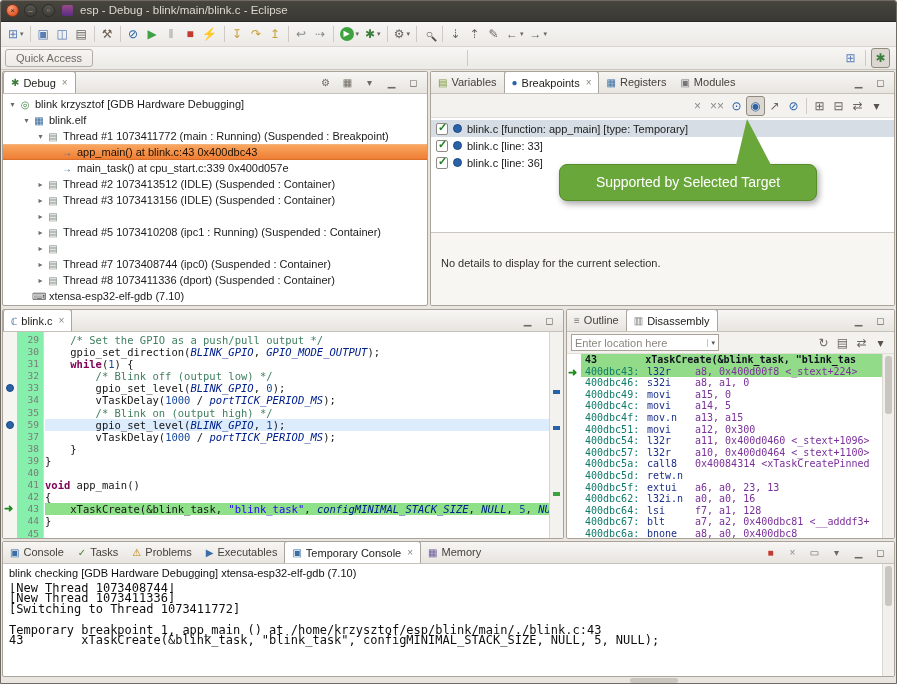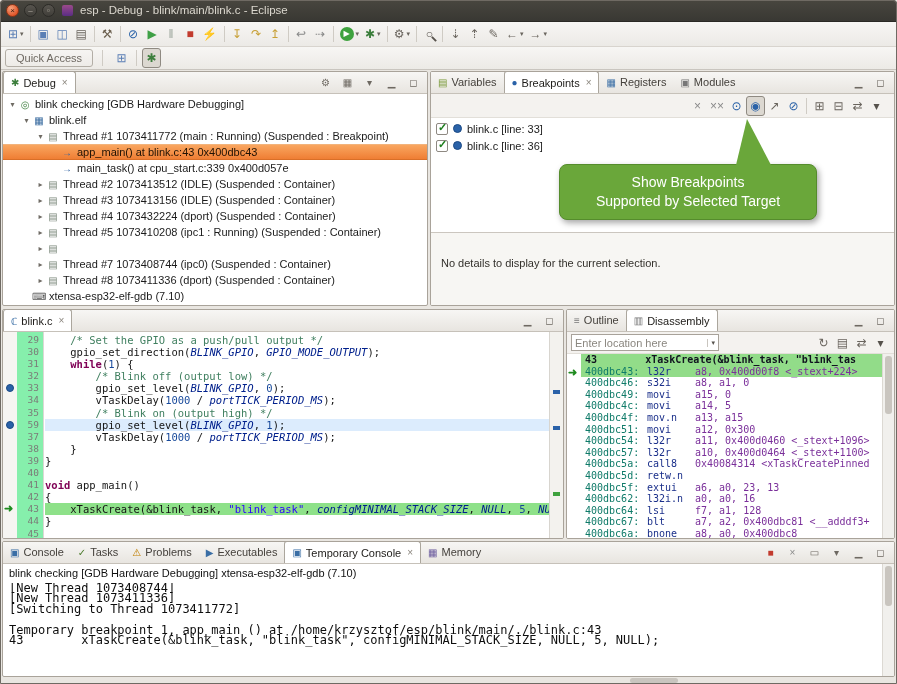--- a/index.html
+++ b/index.html
@@ -12,21 +12,21 @@
   .wbtn{position:absolute;top:4px;width:13px;height:13px;border-radius:50%;font-size:8px;line-height:12px;text-align:center;color:#3a1c10;cursor:default}
   .wbtn.close{left:6px;background:radial-gradient(circle at 35% 30%,#f6a27c,#de5226 75%);border:1px solid #8e3517}
   .wbtn.min{left:24px;background:linear-gradient(#57544e,#403e39);border:1px solid #2b2a26;color:#b9b4aa}
   .wbtn.max{left:42px;background:linear-gradient(#57544e,#403e39);border:1px solid #2b2a26;color:#b9b4aa}
   .appicon{position:absolute;left:62px;top:5px;width:11px;height:11px;border-radius:2px;background:linear-gradient(#9a4a8a,#5b2d84)}
   .wtitle{position:absolute;left:80px;top:4px;color:#dcd8cf;font-size:11.5px}
 
   
   .toolbar{position:absolute;left:1px;right:1px;display:flex;align-items:center;background:linear-gradient(#f7f6f4,#eceae6);padding:0 4px}
   #main-toolbar{top:22px;height:25px;border-bottom:1px solid #d8d4ce}
-  #toolbar-row2{top:47px;height:23px;border-bottom:1px solid #c9c5bf;justify-content:flex-start;gap:6px;padding-right:6px}
+  #toolbar-row2{top:47px;height:23px;border-bottom:1px solid #c9c5bf;justify-content:space-between;gap:6px;padding-right:6px}
   .tb-btn{height:20px;min-width:19px;display:inline-flex;align-items:center;justify-content:center;padding:0 2px;position:relative;color:#57524c;font-size:12px;border:1px solid transparent;border-radius:3px}
   .tb-btn .glyph{display:inline-block}
   .tb-btn.pressed{border-color:#8f8a82;background:#dcd8d1}
   .tb-dd{font-size:7px;margin-left:2px;color:#6a655e}
   .tb-sep{width:1px;height:16px;background:#cfcbc4;margin:0 3px;flex:0 0 auto}
   .run-circle .glyph{background:#3ea23e;color:#fff;border-radius:50%;width:14px;height:14px;line-height:14px;font-size:8px;text-align:center}
   .tail{position:absolute;width:6px;height:2px;background:#57524c;right:1px;bottom:3px;transform:rotate(45deg)}
   .quick-access{border:1px solid #b3aea6;border-radius:3px;background:transparent;color:#6e6962;font-size:11px;padding:2px 10px;font-family:inherit}
   #perspective-bar{display:flex;align-items:center;gap:2px}
 
@@ -238,21 +238,21 @@
         </span>
         <span class="tb-btn">
           <span class="glyph">◻</span>
         </span>
       </span>
   </div>
   <div id="debug-tree">
       <div class="trow" style="padding-left: 4px;">
         <span class="arrow">▾</span>
         <span class="nicon" style="color: rgb(60, 126, 60);">◎</span>
-        <span class="nlabel">blink checking [GDB Hardware Debugging]</span>
+        <span class="nlabel">blink krzysztof [GDB Hardware Debugging]</span>
       </div>
       <div class="trow" style="padding-left: 18px;">
         <span class="arrow">▾</span>
         <span class="nicon" style="color: rgb(54, 105, 158);">▦</span>
         <span class="nlabel">blink.elf</span>
       </div>
       <div class="trow" style="padding-left: 32px;">
         <span class="arrow">▾</span>
         <span class="nicon" style="color: rgb(125, 138, 125);">▤</span>
         <span class="nlabel">Thread #1 1073411772 (main : Running) (Suspended : Breakpoint)</span>
@@ -273,21 +273,20 @@
         <span class="nlabel">Thread #2 1073413512 (IDLE) (Suspended : Container)</span>
       </div>
       <div class="trow" style="padding-left: 32px;">
         <span class="arrow">▸</span>
         <span class="nicon" style="color: rgb(125, 138, 125);">▤</span>
         <span class="nlabel">Thread #3 1073413156 (IDLE) (Suspended : Container)</span>
       </div>
       <div class="trow" style="padding-left: 32px;">
         <span class="arrow">▸</span>
         <span class="nicon" style="color: rgb(125, 138, 125);">▤</span>
-        <span class="nlabel">Thread #4 1073432224 (dport) (Suspended : Container)</span>
       </div>
       <div class="trow" style="padding-left: 32px;">
         <span class="arrow">▸</span>
         <span class="nicon" style="color: rgb(125, 138, 125);">▤</span>
         <span class="nlabel">Thread #5 1073410208 (ipc1 : Running) (Suspended : Container)</span>
       </div>
       <div class="trow" style="padding-left: 32px;">
         <span class="arrow">▸</span>
         <span class="nicon" style="color: rgb(125, 138, 125);">▤</span>
       </div>
@@ -366,37 +365,41 @@
         <span class="glyph" style="color: rgb(106, 101, 94);">⊟</span>
       </span>
       <span class="tb-btn">
         <span class="glyph" style="color: rgb(106, 101, 94);">⇄</span>
       </span>
       <span class="tb-btn">
         <span class="glyph" style="color: rgb(86, 82, 76);">▾</span>
       </span>
     </div>
   <div id="bp-list">
+      <div class="bprow selected">
+        <span class="cb checked"></span>
+        <span class="bpdot"></span>
+        <span class="bplabel">blink.c [function: app_main] [type: Temporary]</span>
+      </div>
       <div class="bprow">
         <span class="cb checked"></span>
         <span class="bpdot"></span>
         <span class="bplabel">blink.c [line: 33]</span>
       </div>
       <div class="bprow">
         <span class="cb checked"></span>
         <span class="bpdot"></span>
         <span class="bplabel">blink.c [line: 36]</span>
       </div>
     </div>
   <div id="bp-details">
     <span>No details to display for the current selection.</span>
   </div>
   <div class="tooltip">
     <div class="tip"></div>
-    <div>Show Breakpoints</div>
     <div>Supported by Selected Target</div>
   </div>
 </div>
 
 <div class="panel" style="left:2px;top:309px;width:562px;height:230px">
   <div class="tabbar">
     <span id="editor-tabs" style="display:flex;align-items:flex-end;height:22px">
         <div class="tab active">
           <span class="ticon" style="color: rgb(58, 110, 165);">ℂ</span>
           <span class="tlabel">blink.c</span>

